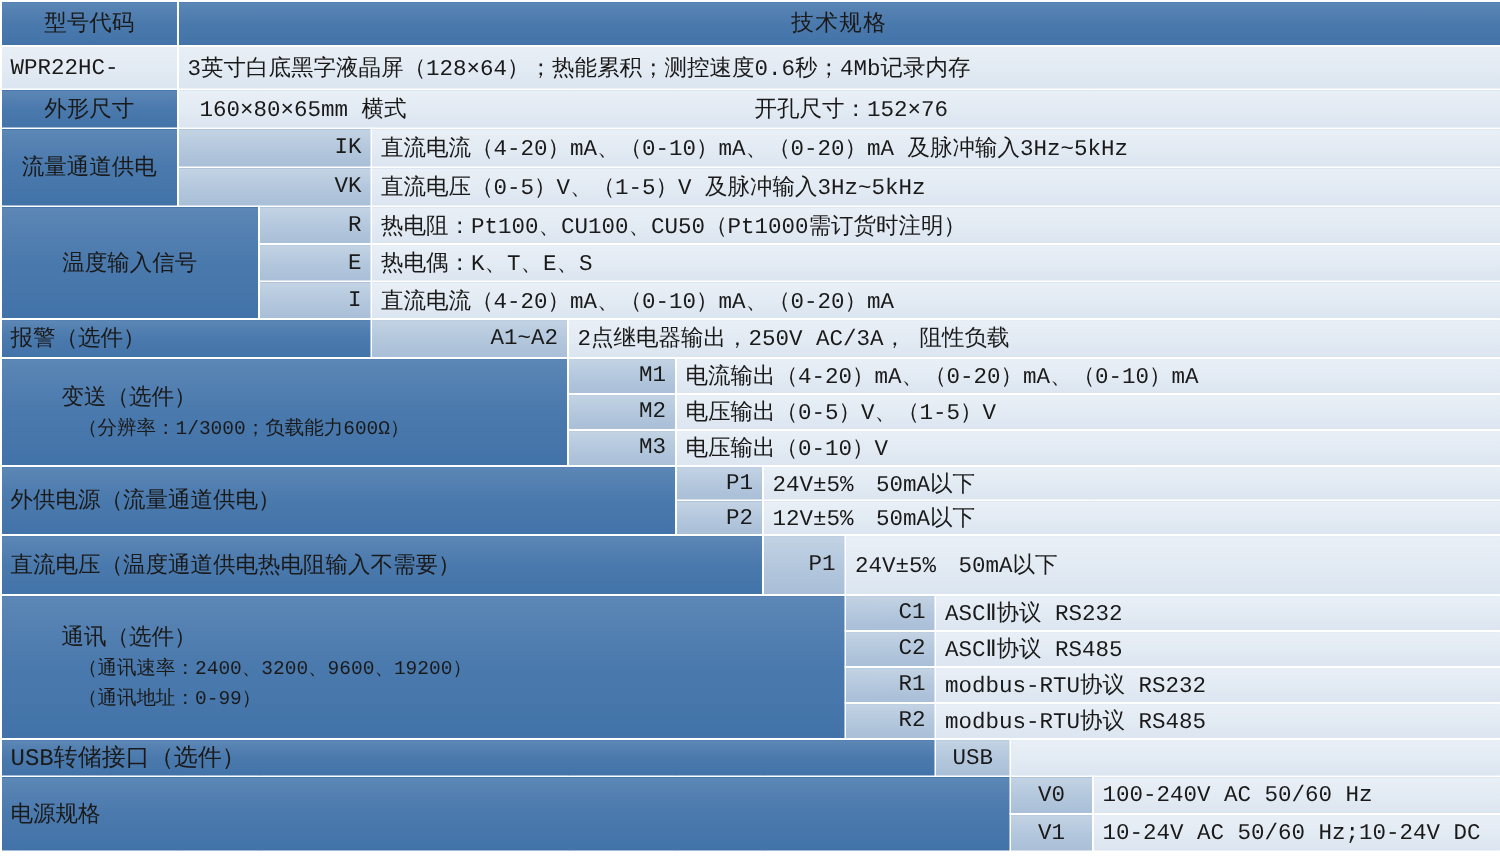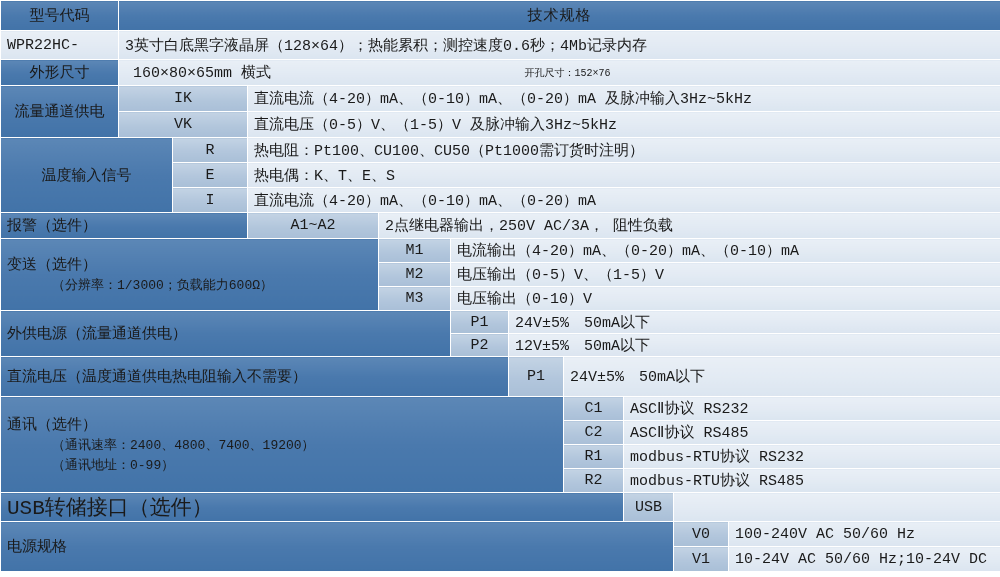--- a/index.html
+++ b/index.html
@@ -48,34 +48,35 @@
   }
   .lbl .sub {
     display: block;
     font-size: 13px;
     margin-top: 2px;
     white-space: nowrap;
     margin-left: 45px;
   }
   .lbl .main {
     display: block;
+    margin-left: 34px;
   }
   
   .hdr {
     background: linear-gradient(to bottom, #5c87b6 0%, #4a79ad 50%, #4273a8 100%);
     color: #ffffff;
     font-size: 18px;
     text-align: center;
     letter-spacing: 1px;
   }
   
   .code {
     background: linear-gradient(to bottom, #c3d3e4 0%, #b2c6dc 55%, #a9bfd7 100%);
     color: #111111;
-    text-align: center;
+    text-align: right;
     font-size: 17px;
   }
   .code-sm {
     background: linear-gradient(to bottom, #c3d3e4 0%, #b2c6dc 55%, #a9bfd7 100%);
     color: #111111;
     text-align: center;
     font-size: 15px;
   }
   
   .val {
@@ -103,21 +104,21 @@
     width: 100%;
   }
   .val-split .left {
     padding-left: 8px;
     font-size: 15px;
     flex: 0 0 auto;
   }
   .val-split .right {
     flex: 1 1 auto;
     text-align: center;
-    font-size: 10px;
+    font-size: 15px;
     padding-right: 130px;
   }
   .model-code {
     background: linear-gradient(to bottom, #e9eff6 0%, #e2eaf3 55%, #dbe5f0 100%);
     color: #111111;
     text-align: left;
     padding-left: 6px;
     font-size: 17px;
   }
 </style>
@@ -220,41 +221,41 @@
 
   <tr style="height:40px">
     <td class="lbl" colspan="6">直流电压（温度通道供电热电阻输入不需要）</td>
     <td class="code">P1</td>
     <td class="val-sm" colspan="4">24V±5%　50mA以下</td>
   </tr>
 
   <tr style="height:24px">
     <td class="lbl" colspan="7" rowspan="4">
       <span class="main">通讯（选件）</span>
-      <span class="sub">（通讯速率：2400、4800、7400、19200）</span>
+      <span class="sub">（通讯速率：2400、3200、9600、19200）</span>
       <span class="sub">（通讯地址：0-99）</span>
     </td>
     <td class="code">C1</td>
     <td class="val-sm" colspan="3">ASCⅡ协议 RS232</td>
   </tr>
   <tr style="height:24px">
     <td class="code">C2</td>
     <td class="val-sm" colspan="3">ASCⅡ协议 RS485</td>
   </tr>
   <tr style="height:24px">
     <td class="code">R1</td>
     <td class="val-sm" colspan="3">modbus-RTU协议 RS232</td>
   </tr>
   <tr style="height:24px">
     <td class="code">R2</td>
     <td class="val-sm" colspan="3">modbus-RTU协议 RS485</td>
   </tr>
 
   <tr style="height:25px">
-    <td class="lbl" colspan="8" style="font-size:21px">USB转储接口（选件）</td>
+    <td class="lbl" colspan="8" style="font-size:16px">USB转储接口（选件）</td>
     <td class="code-sm">USB</td>
     <td class="val-sm" colspan="2"></td>
   </tr>
 
   <tr style="height:25px">
     <td class="lbl" colspan="9" rowspan="2" style="font-size:15px">电源规格</td>
     <td class="code-sm">V0</td>
     <td class="val-sm">100-240V AC 50/60 Hz</td>
   </tr>
   <tr style="height:25px">

